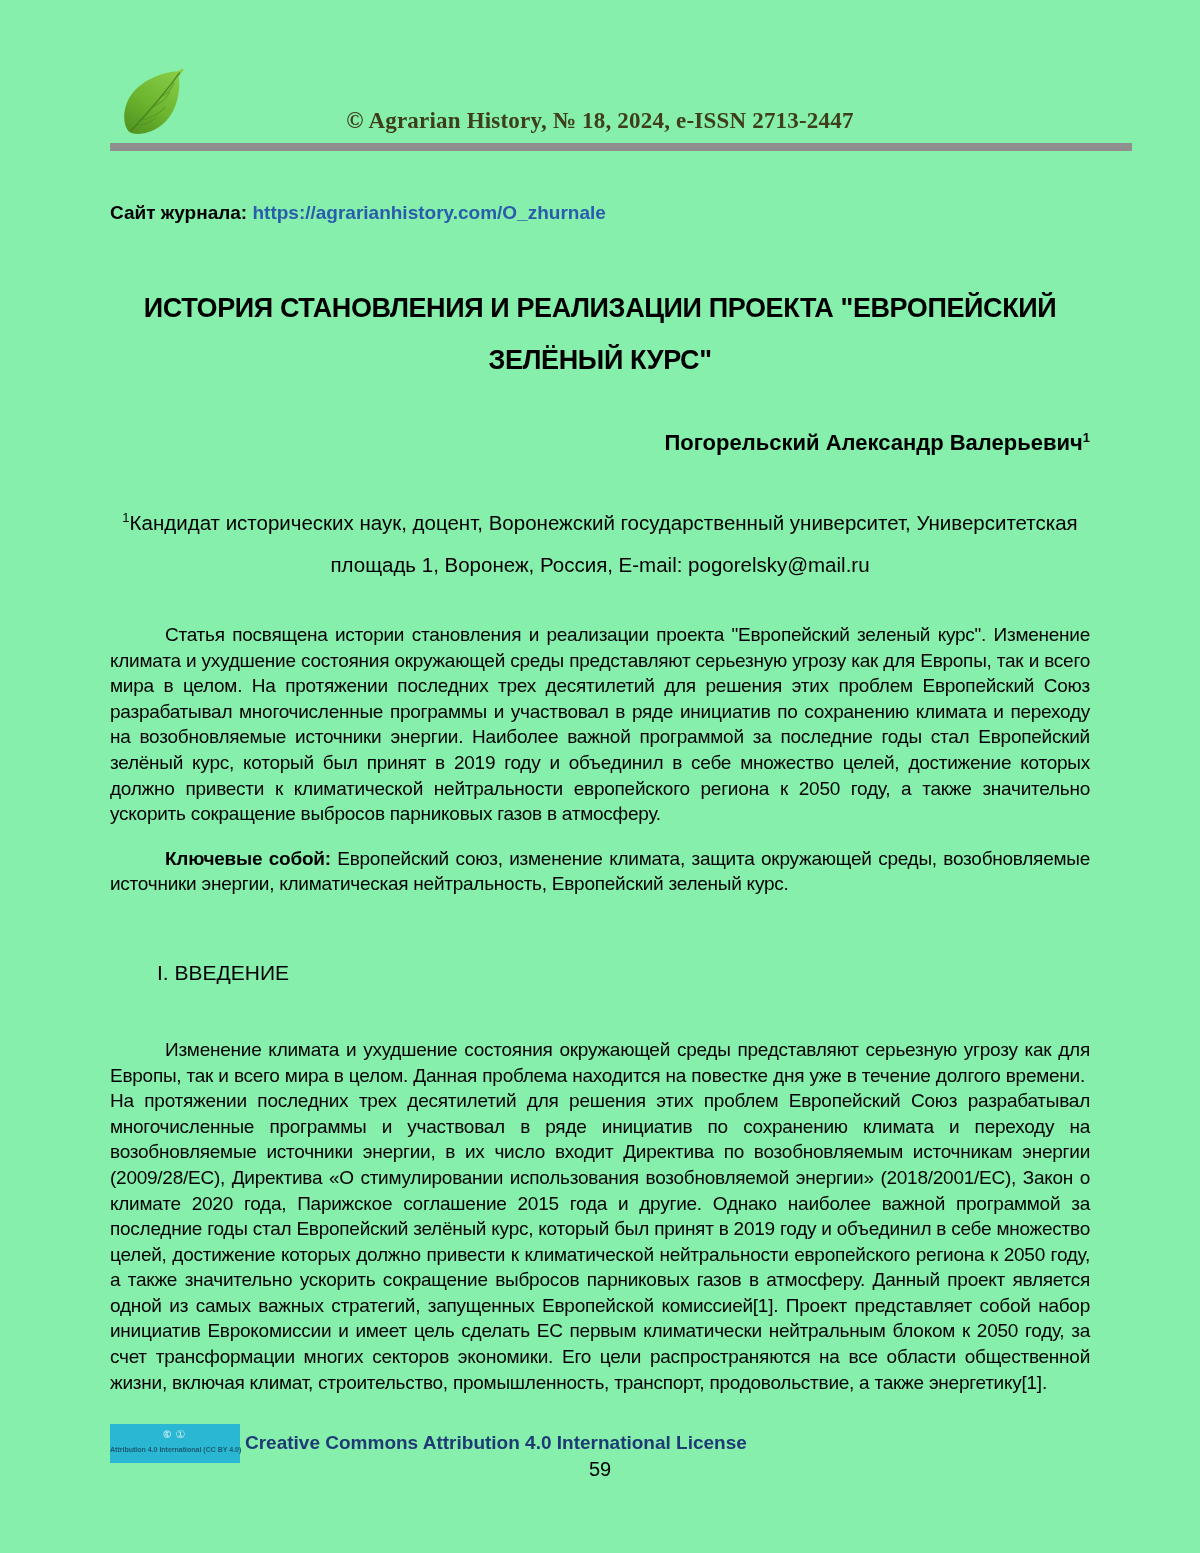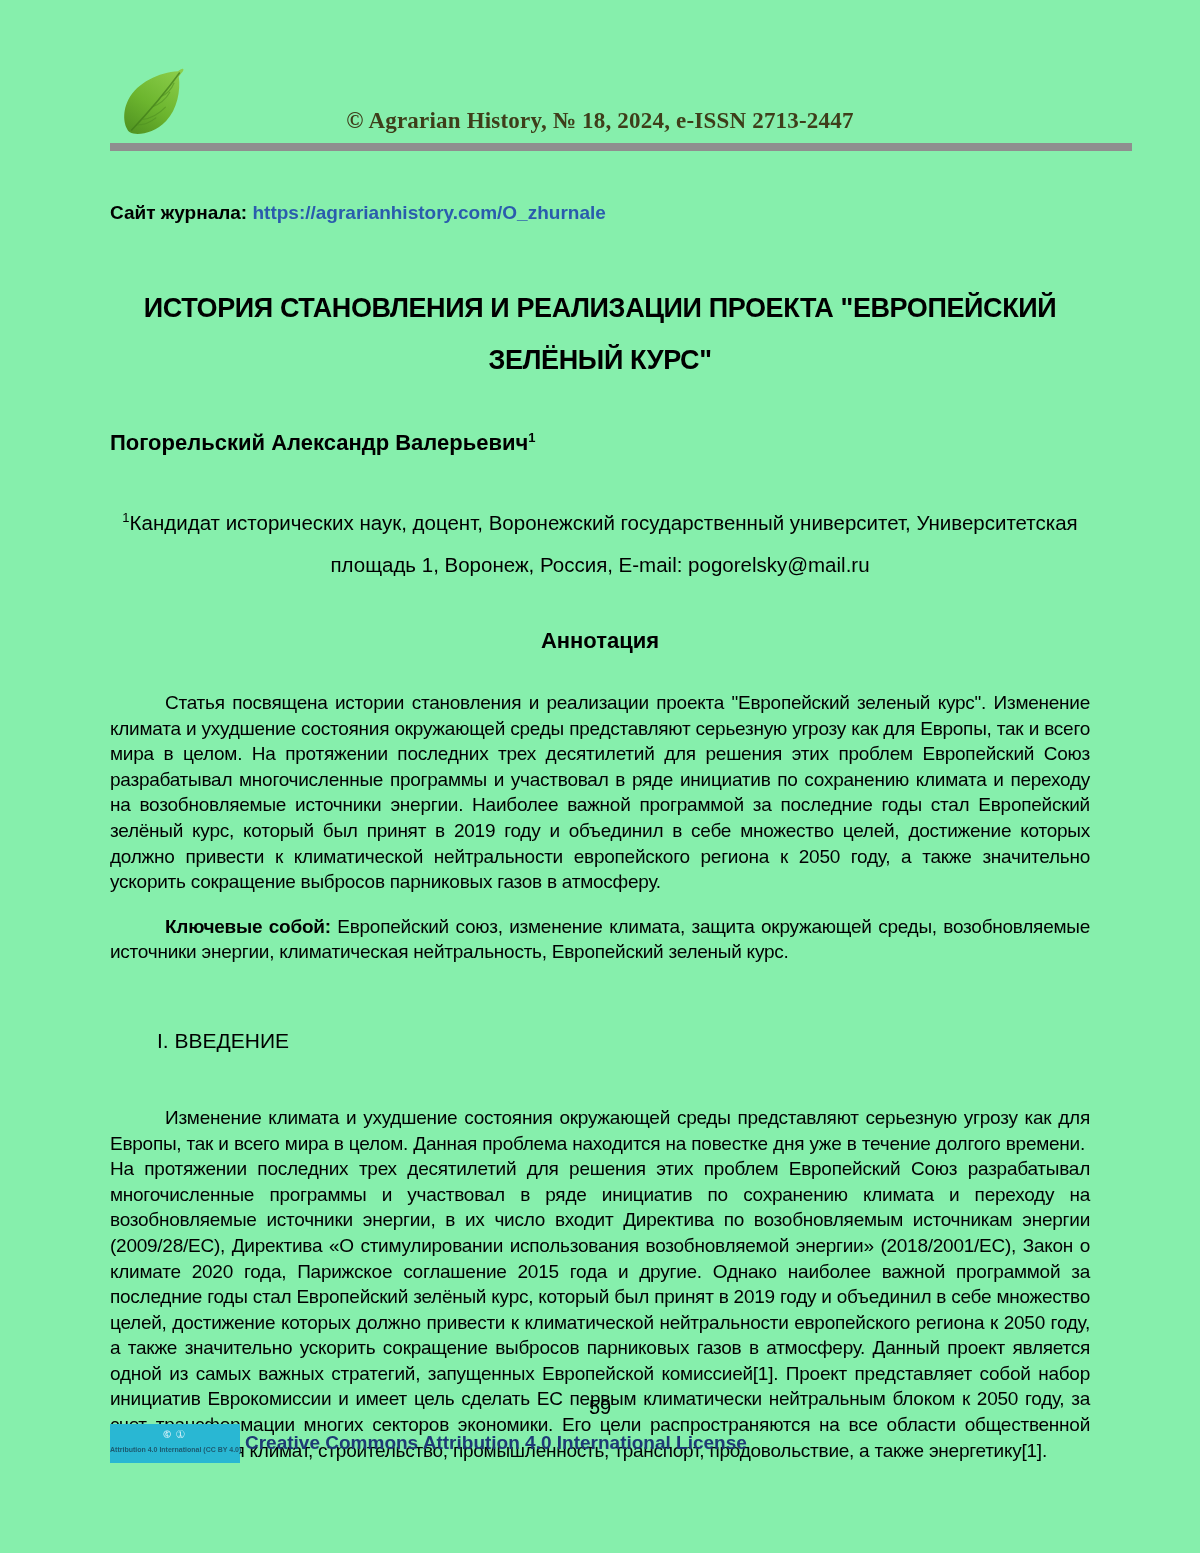--- a/index.html
+++ b/index.html
@@ -58,21 +58,21 @@
     margin-top: 58px;
     text-align: center;
     font-size: 27px;
     font-weight: bold;
     line-height: 52px;
     letter-spacing: -0.4px;
   }
 
   .author-line {
     margin-top: 44px;
-    text-align: left;
+    text-align: right;
     font-size: 22px;
     font-weight: bold;
   }
   .author-line sup, .affiliation sup {
     font-size: 13px;
     vertical-align: super;
     line-height: 0;
   }
 
   .affiliation {
@@ -107,21 +107,21 @@
     font-size: 21px;
     font-weight: normal;
   }
 
   .intro-text { margin-top: 52px; }
 
   
   .page-number {
     position: absolute;
     left: 0; right: 0;
-    top: 1396px;
+    top: 1458px;
     text-align: center;
     font-size: 20px;
   }
   .cc-badge {
     position: absolute;
     left: 110px; top: 1424px;
     width: 130px; height: 39px;
     background: #29b7d3;
     color: #1d5a70;
     text-align: center;
@@ -182,21 +182,20 @@
     <h1 class="article-title">ИСТОРИЯ СТАНОВЛЕНИЯ И РЕАЛИЗАЦИИ ПРОЕКТА "ЕВРОПЕЙСКИЙ ЗЕЛЁНЫЙ КУРС"</h1>
 
     <div class="author-line">
       <span>Погорельский Александр Валерьевич</span><sup>1</sup>
     </div>
 
     <div class="affiliation">
       <sup>1</sup><span>Кандидат исторических наук, доцент, Воронежский государственный университет, Университетская площадь 1, Воронеж, Россия, E-mail: pogorelsky@mail.ru</span>
     </div>
 
-    <div class="abstract-heading">Аннотация</div>
     <p class="body-text abstract-text">Статья посвящена истории становления и реализации проекта "Европейский зеленый курс". Изменение климата и ухудшение состояния окружающей среды представляют серьезную угрозу как для Европы, так и всего мира в целом. На протяжении последних трех десятилетий для решения этих проблем Европейский Союз разрабатывал многочисленные программы и участвовал в ряде инициатив по сохранению климата и переходу на возобновляемые источники энергии. Наиболее важной программой за последние годы стал Европейский зелёный курс, который был принят в 2019 году и объединил в себе множество целей, достижение которых должно привести к климатической нейтральности европейского региона к 2050 году, а также значительно ускорить сокращение выбросов парниковых газов в атмосферу.</p>
 
     <p class="body-text keywords">
       <b>Ключевые собой:</b><span> Европейский союз, изменение климата, защита окружающей среды, возобновляемые источники энергии, климатическая нейтральность, Европейский зеленый курс.</span>
     </p>
 
     <div class="section-heading">I. ВВЕДЕНИЕ</div>
     <p class="body-text intro-text">Изменение климата и ухудшение состояния окружающей среды представляют серьезную угрозу как для Европы, так и всего мира в целом. Данная проблема находится на повестке дня уже в течение долгого времени.&nbsp; На протяжении последних трех десятилетий для решения этих проблем Европейский Союз разрабатывал многочисленные программы и участвовал в ряде инициатив по сохранению климата и переходу на возобновляемые источники энергии, в их число входит Директива по возобновляемым источникам энергии (2009/28/ЕС), Директива «О стимулировании использования возобновляемой энергии» (2018/2001/ЕС), Закон о климате 2020 года, Парижское соглашение 2015 года и другие. Однако наиболее важной программой за последние годы стал Европейский зелёный курс, который был принят в 2019 году и объединил в себе множество целей, достижение которых должно привести к климатической нейтральности европейского региона к 2050 году, а также значительно ускорить сокращение выбросов парниковых газов в атмосферу. Данный проект является одной из самых важных стратегий, запущенных Европейской комиссией[1]. Проект представляет собой набор инициатив Еврокомиссии и имеет цель сделать ЕС первым климатически нейтральным блоком к 2050 году, за счет трансформации многих секторов экономики. Его цели распространяются на все области общественной жизни, включая климат, строительство, промышленность, транспорт, продовольствие, а также энергетику[1].</p>
 
   </div>

